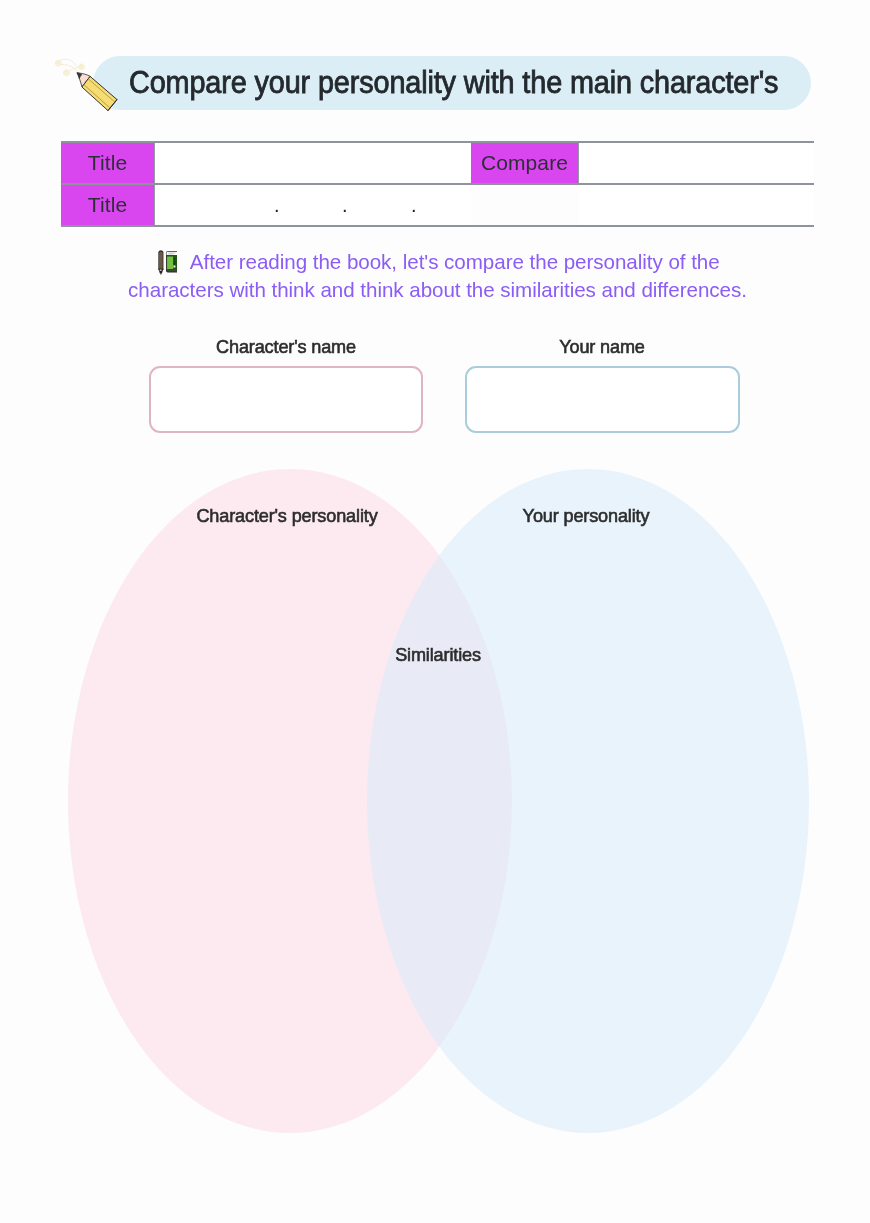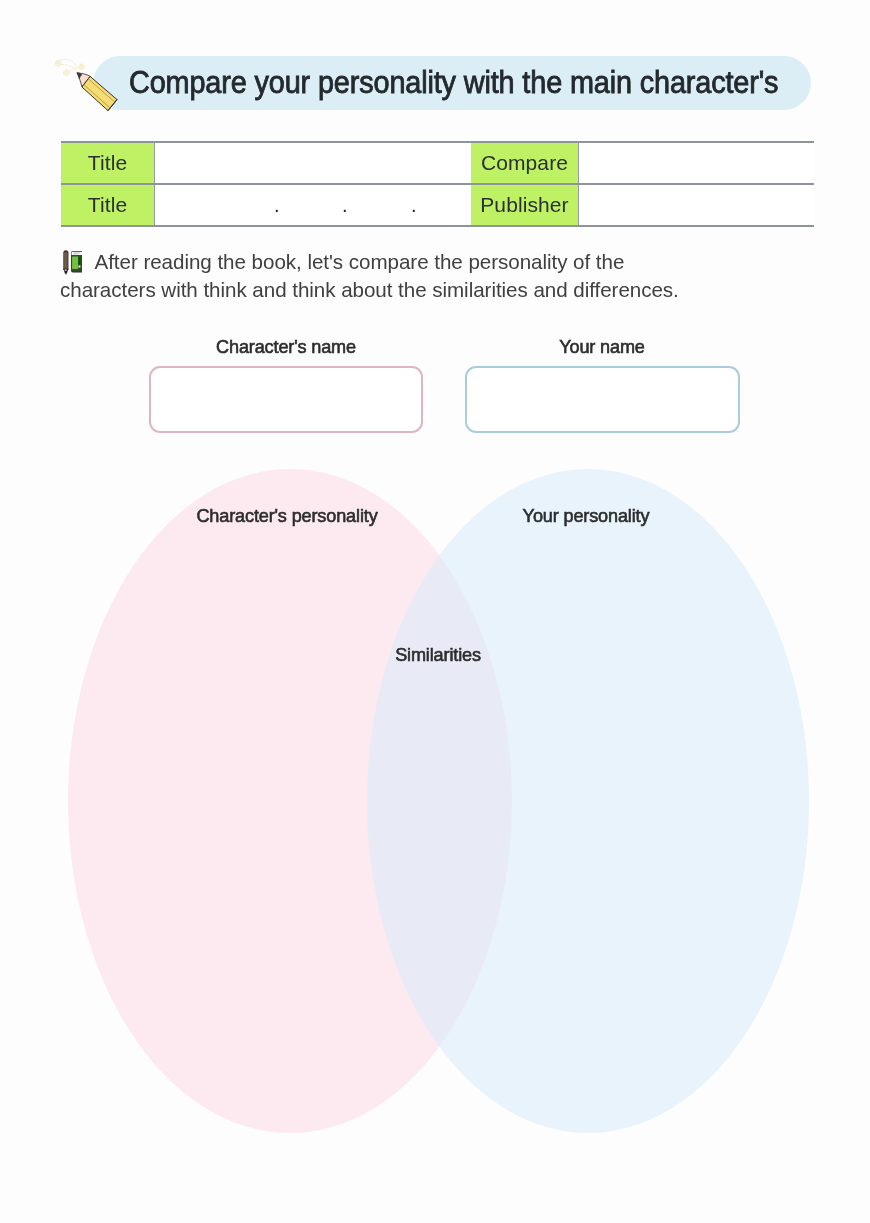--- a/index.html
+++ b/index.html
@@ -11,29 +11,29 @@
   #title{position:absolute;left:129px;top:66px;width:700px;height:32px;
          font-size:31.8px;font-weight:400;color:#24292e;white-space:nowrap;
          -webkit-text-stroke:0.85px #24292e;
          transform:scaleX(.9068);transform-origin:left top;letter-spacing:-0.15px;line-height:32px;}
   #pencil{position:absolute;left:40px;top:44px;width:90px;height:78px;overflow:visible;}
 
   
   #meta{position:absolute;left:61px;top:141px;width:753px;height:86px;}
   .trow{position:absolute;left:0;width:753px;height:42px;}
   .cell{position:absolute;top:0;height:42px;box-sizing:border-box;}
-  .lbl{background:#bef264;border-right:1.4px solid #969ca2;display:flex;align-items:center;justify-content:center;
+  .lbl{background:#d946ef;border-right:1.4px solid #969ca2;display:flex;align-items:center;justify-content:center;
        font-size:21px;color:#2b2f33;letter-spacing:.1px;padding-bottom:2px;}
   .val{background:#ffffff;}
   .hline{position:absolute;left:0;width:753px;height:1.6px;background:#8e949a;}
   .dot{position:absolute;top:0;height:42px;line-height:40px;font-size:20px;color:#222;}
 
   
-  #instr{position:absolute;left:60px;top:248px;width:755px;
-         font-size:20.6px;color:#404040;line-height:27.5px;letter-spacing:-0.05px;}
+  #instr{position:absolute;left:60px;top:248px;width:755px;text-align:center;
+         font-size:20.6px;color:#8b5cf6;line-height:27.5px;letter-spacing:-0.05px;}
   #instr .bk{display:inline-block;vertical-align:-6px;margin-right:12.5px;}
 
   
   .cap{position:absolute;font-size:19px;font-weight:400;color:#2d2d2d;white-space:nowrap;
        -webkit-text-stroke:.62px #2d2d2d;transform:scaleX(.952);
        text-align:center;line-height:20px;letter-spacing:-0.15px;}
   .nbox{position:absolute;box-sizing:border-box;border-radius:11px;background:#fff;}
 
   
   .ell{position:absolute;border-radius:50%;}
@@ -99,21 +99,20 @@
       <div class="cell val" style="left:518px;width:235px"></div>
     </div>
     <div class="hline" style="top:42.2px"></div>
     <div class="trow" style="top:43.8px">
       <div class="cell lbl" style="left:0;width:94px">Title</div>
       <div class="cell val" style="left:94px;width:316px">
         <span class="dot" style="left:119px">.</span>
         <span class="dot" style="left:187px">.</span>
         <span class="dot" style="left:256px">.</span>
       </div>
-      <div class="cell lbl" style="left:410px;width:108px">Publisher</div>
       <div class="cell val" style="left:518px;width:235px"></div>
     </div>
     <div class="hline" style="top:84.4px"></div>
   </div>
 
   <div id="instr">
     <svg class="bk" viewBox="0 0 24 27" width="22" height="24.7">
       <g>
         <path d="M3.6 2.3 a3.0 3.0 0 0 1 5.6 0 v19.6 h-5.6 z" fill="#342c26"></path>
         <path d="M4.4 3.1 a2.2 2.2 0 0 1 4.0 0 v17.4 h-4.0 z" fill="#6a5a4a"></path>

